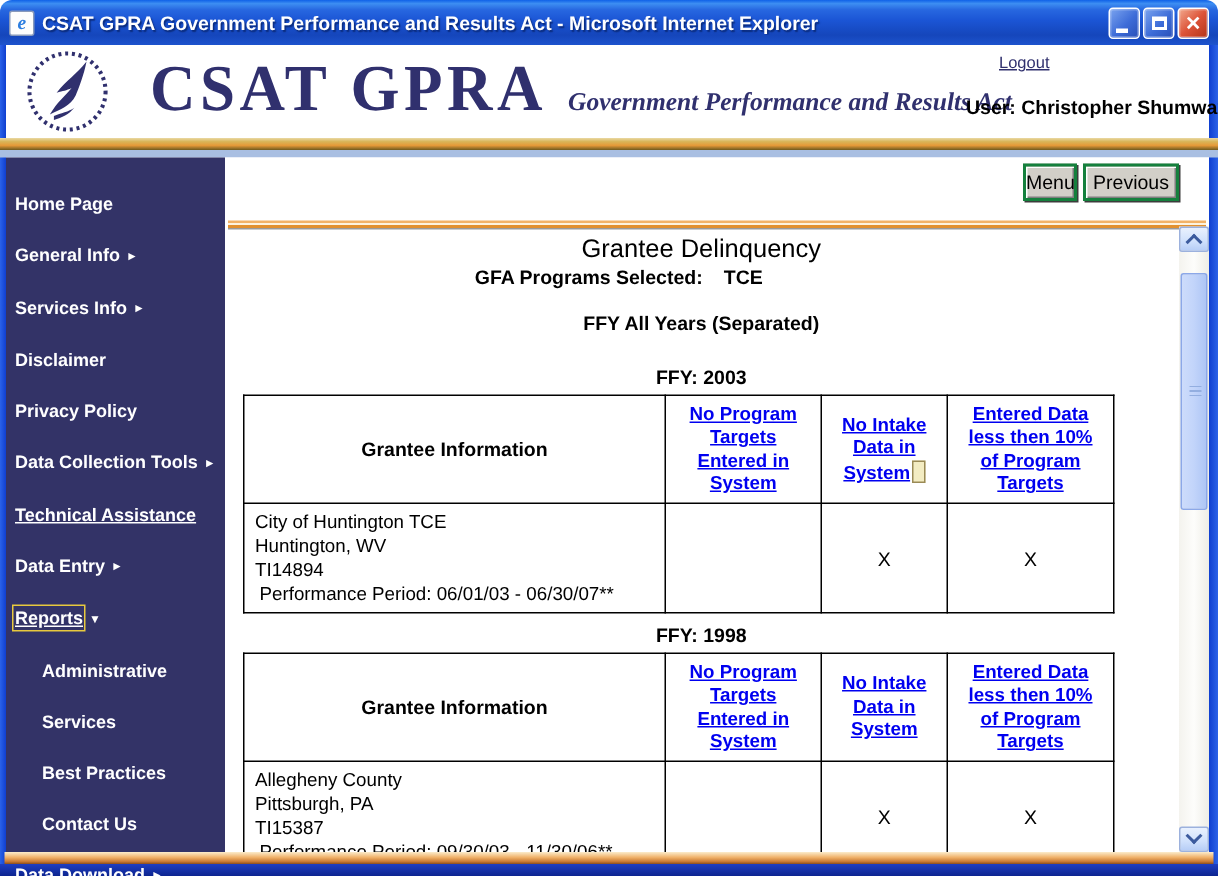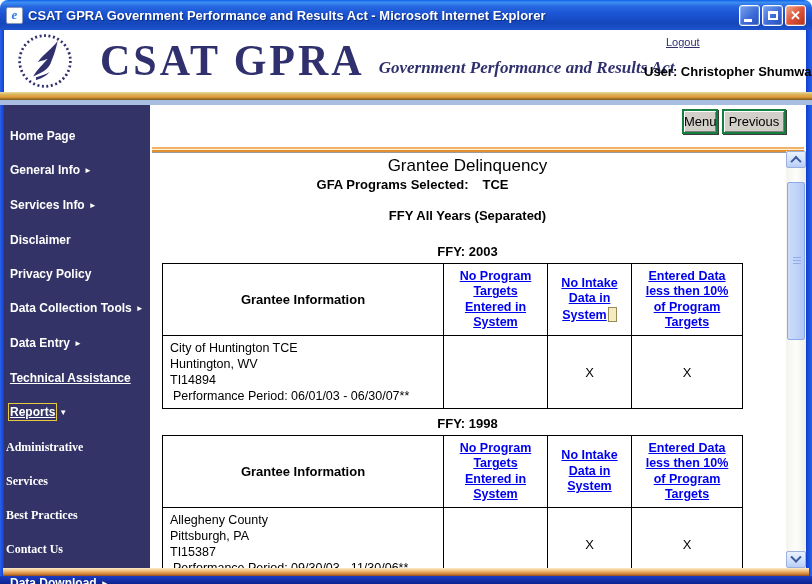--- a/index.html
+++ b/index.html
@@ -63,21 +63,21 @@
   .user-line { position:absolute; left:640px; top:34px; font-size:13px; font-weight:bold; color:#000; white-space:nowrap; }
 
   .gold-bar { position:absolute; top:92px; left:0; width:812px; height:8px;
     background:linear-gradient(180deg,#ead9a4 0%,#d9b558 30%,#e69a38 62%,#6e5a1e 100%); }
   .lightblue-bar { position:absolute; top:100px; left:0; width:812px; height:5px; background:#a9bfe2; }
 
   
   .sidebar { position:absolute; left:4px; top:105px; width:146px; height:463px; background:#333367; padding-top:4px; }
   .nav-item { color:#fff; font-size:12px; font-weight:bold; line-height:14px; padding:0 0 0 6px; white-space:nowrap; cursor:pointer;margin-top:20px; }
   .nav-item .nav-label { color:#fff; }
-  .nav-item.indent { padding-left:2px;font-family:Liberation Serif, serif; }
+  .nav-item.indent { padding-left:24px; }
   .nav-item.underline .nav-label { text-decoration:underline; }
   .nav-item.focused .nav-label { outline:1px solid #e8c93e; outline-offset:1px; }
   .nav-arrow { font-size:8px; color:#fff; margin-left:4px; vertical-align:1px; }
 
   
   .content { position:absolute; left:150px; top:105px; width:656px; height:463px; background:#fff; }
   .toolbar-btn {
     position:absolute; top:4px; height:25px; background:#d2cfc8; border:2px solid #15803d;
     box-shadow:inset 1px 1px 0 #fff, inset -1px -1px 0 #7e7e7e, 1px 1px 0 #3c3c3c;
     font-family:"Liberation Sans", sans-serif; font-size:13px; color:#000; text-align:center; cursor:pointer;
@@ -168,22 +168,22 @@
   <div class="gold-bar"></div>
   <div class="lightblue-bar"></div>
 
   <div class="sidebar">
     <div class="nav-item"><span class="nav-label">Home Page</span></div>
     <div class="nav-item"><span class="nav-label">General Info</span><span class="nav-arrow">►</span></div>
     <div class="nav-item"><span class="nav-label">Services Info</span><span class="nav-arrow">►</span></div>
     <div class="nav-item"><span class="nav-label">Disclaimer</span></div>
     <div class="nav-item"><span class="nav-label">Privacy Policy</span></div>
     <div class="nav-item"><span class="nav-label">Data Collection Tools</span><span class="nav-arrow">►</span></div>
+    <div class="nav-item underline"><span class="nav-label">Technical Assistance</span></div>
     <div class="nav-item"><span class="nav-label">Data Entry</span><span class="nav-arrow">►</span></div>
-    <div class="nav-item underline"><span class="nav-label">Technical Assistance</span></div>
     <div class="nav-item underline focused"><span class="nav-label">Reports</span><span class="nav-arrow">▼</span></div>
     <div class="nav-item indent"><span class="nav-label">Administrative</span></div>
     <div class="nav-item indent"><span class="nav-label">Services</span></div>
     <div class="nav-item indent"><span class="nav-label">Best Practices</span></div>
     <div class="nav-item indent"><span class="nav-label">Contact Us</span></div>
     <div class="nav-item"><span class="nav-label">Data Download</span><span class="nav-arrow">►</span></div>
     <div class="nav-item"><span class="nav-label">Search</span></div>
     <div class="nav-item"><span class="nav-label">Telephone Log</span></div>
   </div>
 

